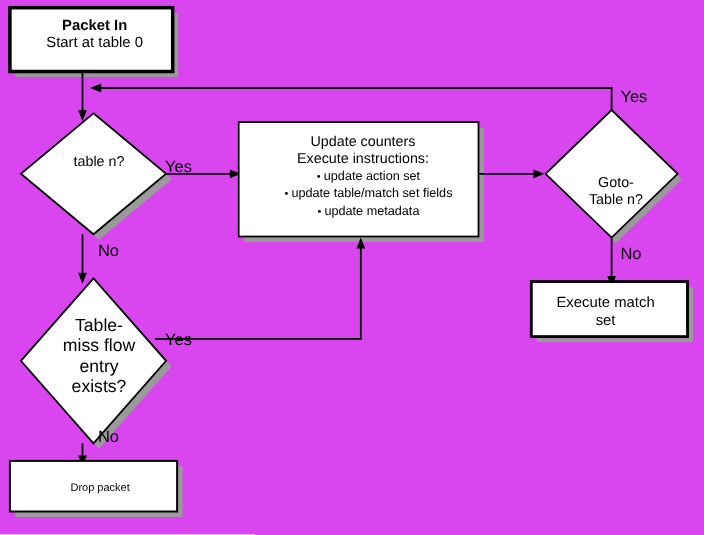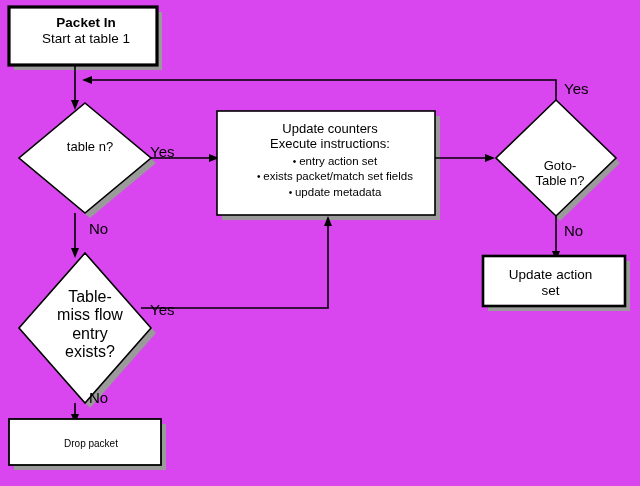--- a/index.html
+++ b/index.html
@@ -134,21 +134,21 @@
       <polygon points="85,253 151,328 85,403 19,328" stroke-width="1.6"></polygon>
       <rect x="9" y="419" width="152" height="46" stroke-width="1.8"></rect>
       <rect x="217" y="111" width="218" height="104" stroke-width="1.6"></rect>
       <polygon points="556,100 616,158 556,216 496,158" stroke-width="1.6"></polygon>
       <rect x="483" y="256" width="142" height="50" stroke-width="2.6"></rect>
     </g>
   </svg>
 
   <div class="node-label" id="start-text">
     <div class="bold">Packet In</div>
-    <div>Start at table 1</div>
+    <div>Start at table 0</div>
   </div>
 
   <div class="node-label" id="match-text">
     <div>table n?</div>
   </div>
 
   <div class="node-label" id="tablemiss-text">
     <div>Table-</div>
     <div>miss flow</div>
     <div>entry</div>
@@ -156,33 +156,33 @@
   </div>
 
   <div class="node-label" id="drop-text">
     <div>Drop packet</div>
   </div>
 
   <div class="node-label" id="update-text">
     <div>Update counters</div>
     <div>Execute instructions:</div>
     <div class="bullets">
-      <div>entry action set</div>
-      <div>exists packet/match set fields</div>
+      <div>update action set</div>
+      <div>update table/match set fields</div>
       <div>update metadata</div>
     </div>
   </div>
 
   <div class="node-label" id="goto-text">
     <div>Goto-</div>
     <div>Table n?</div>
   </div>
 
   <div class="node-label" id="exec-text">
-    <div>Update action</div>
+    <div>Execute match</div>
     <div>set</div>
   </div>
 
   <div class="edge-label" style="left:150px; top:143px;">Yes</div>
   <div class="edge-label" style="left:89px; top:220px;">No</div>
   <div class="edge-label" style="left:150px; top:301px;">Yes</div>
   <div class="edge-label" style="left:89px; top:389px;">No</div>
   <div class="edge-label" style="left:564px; top:80px;">Yes</div>
   <div class="edge-label" style="left:564px; top:222px;">No</div>
 

